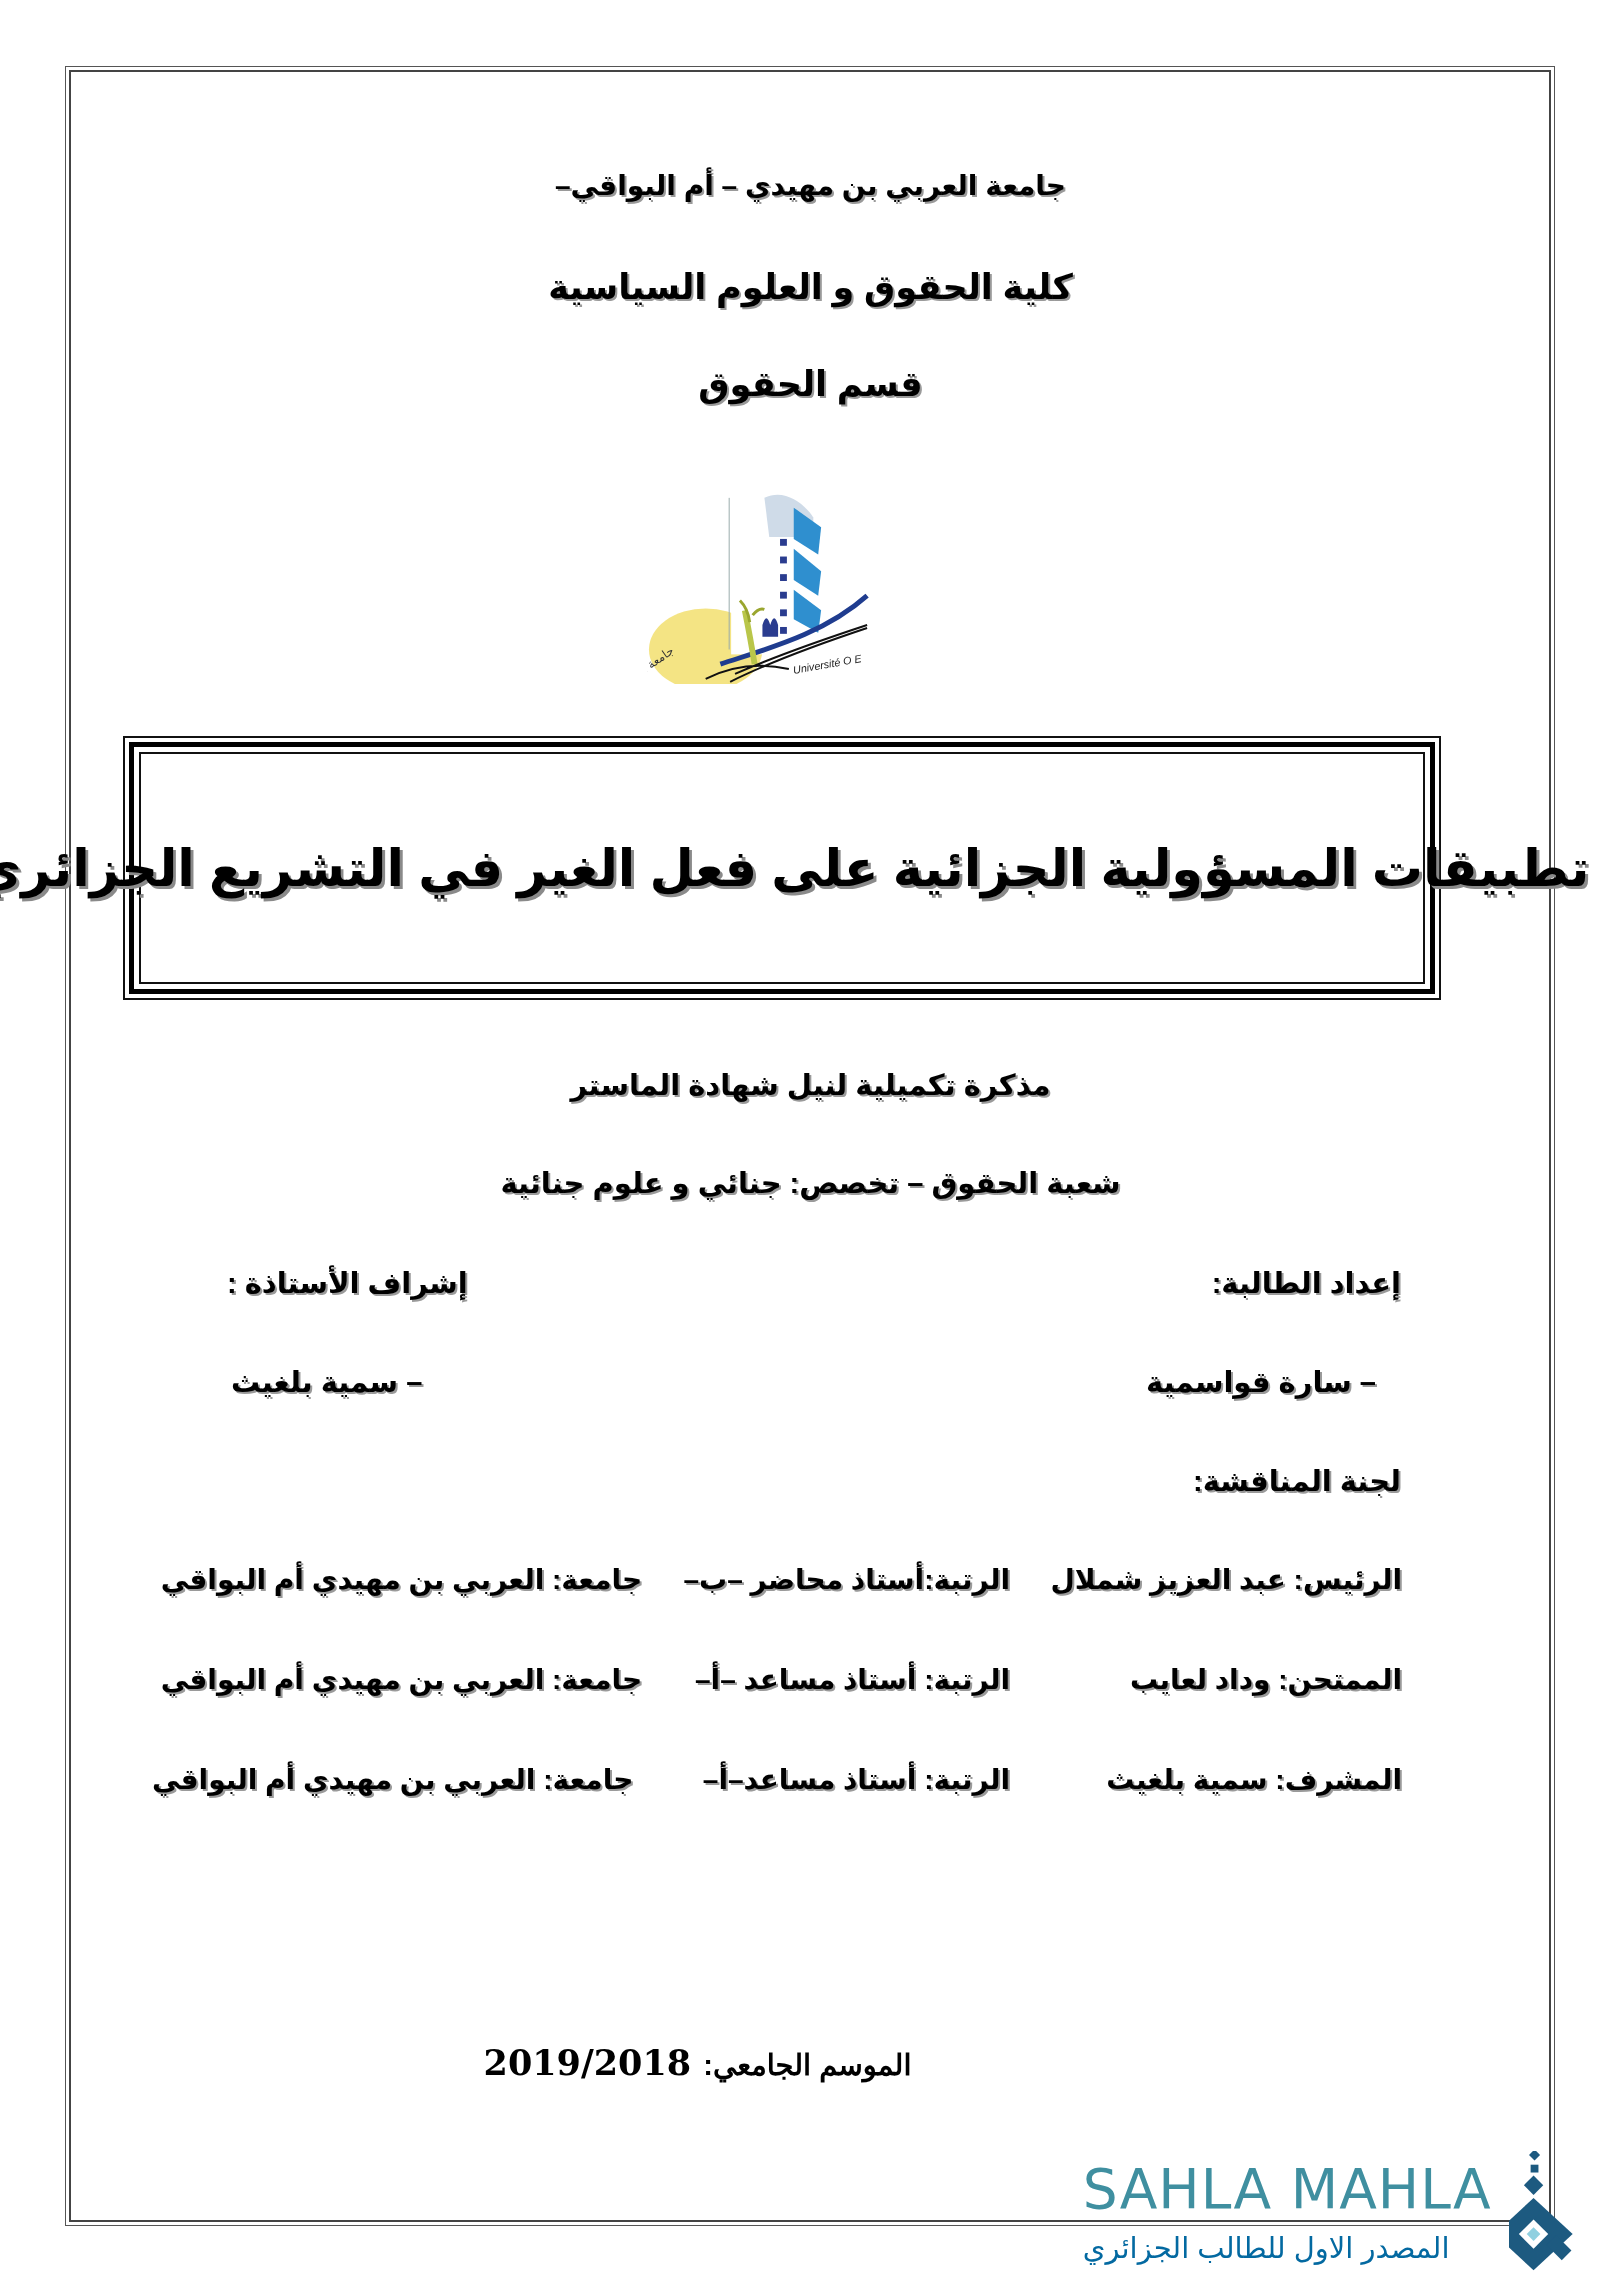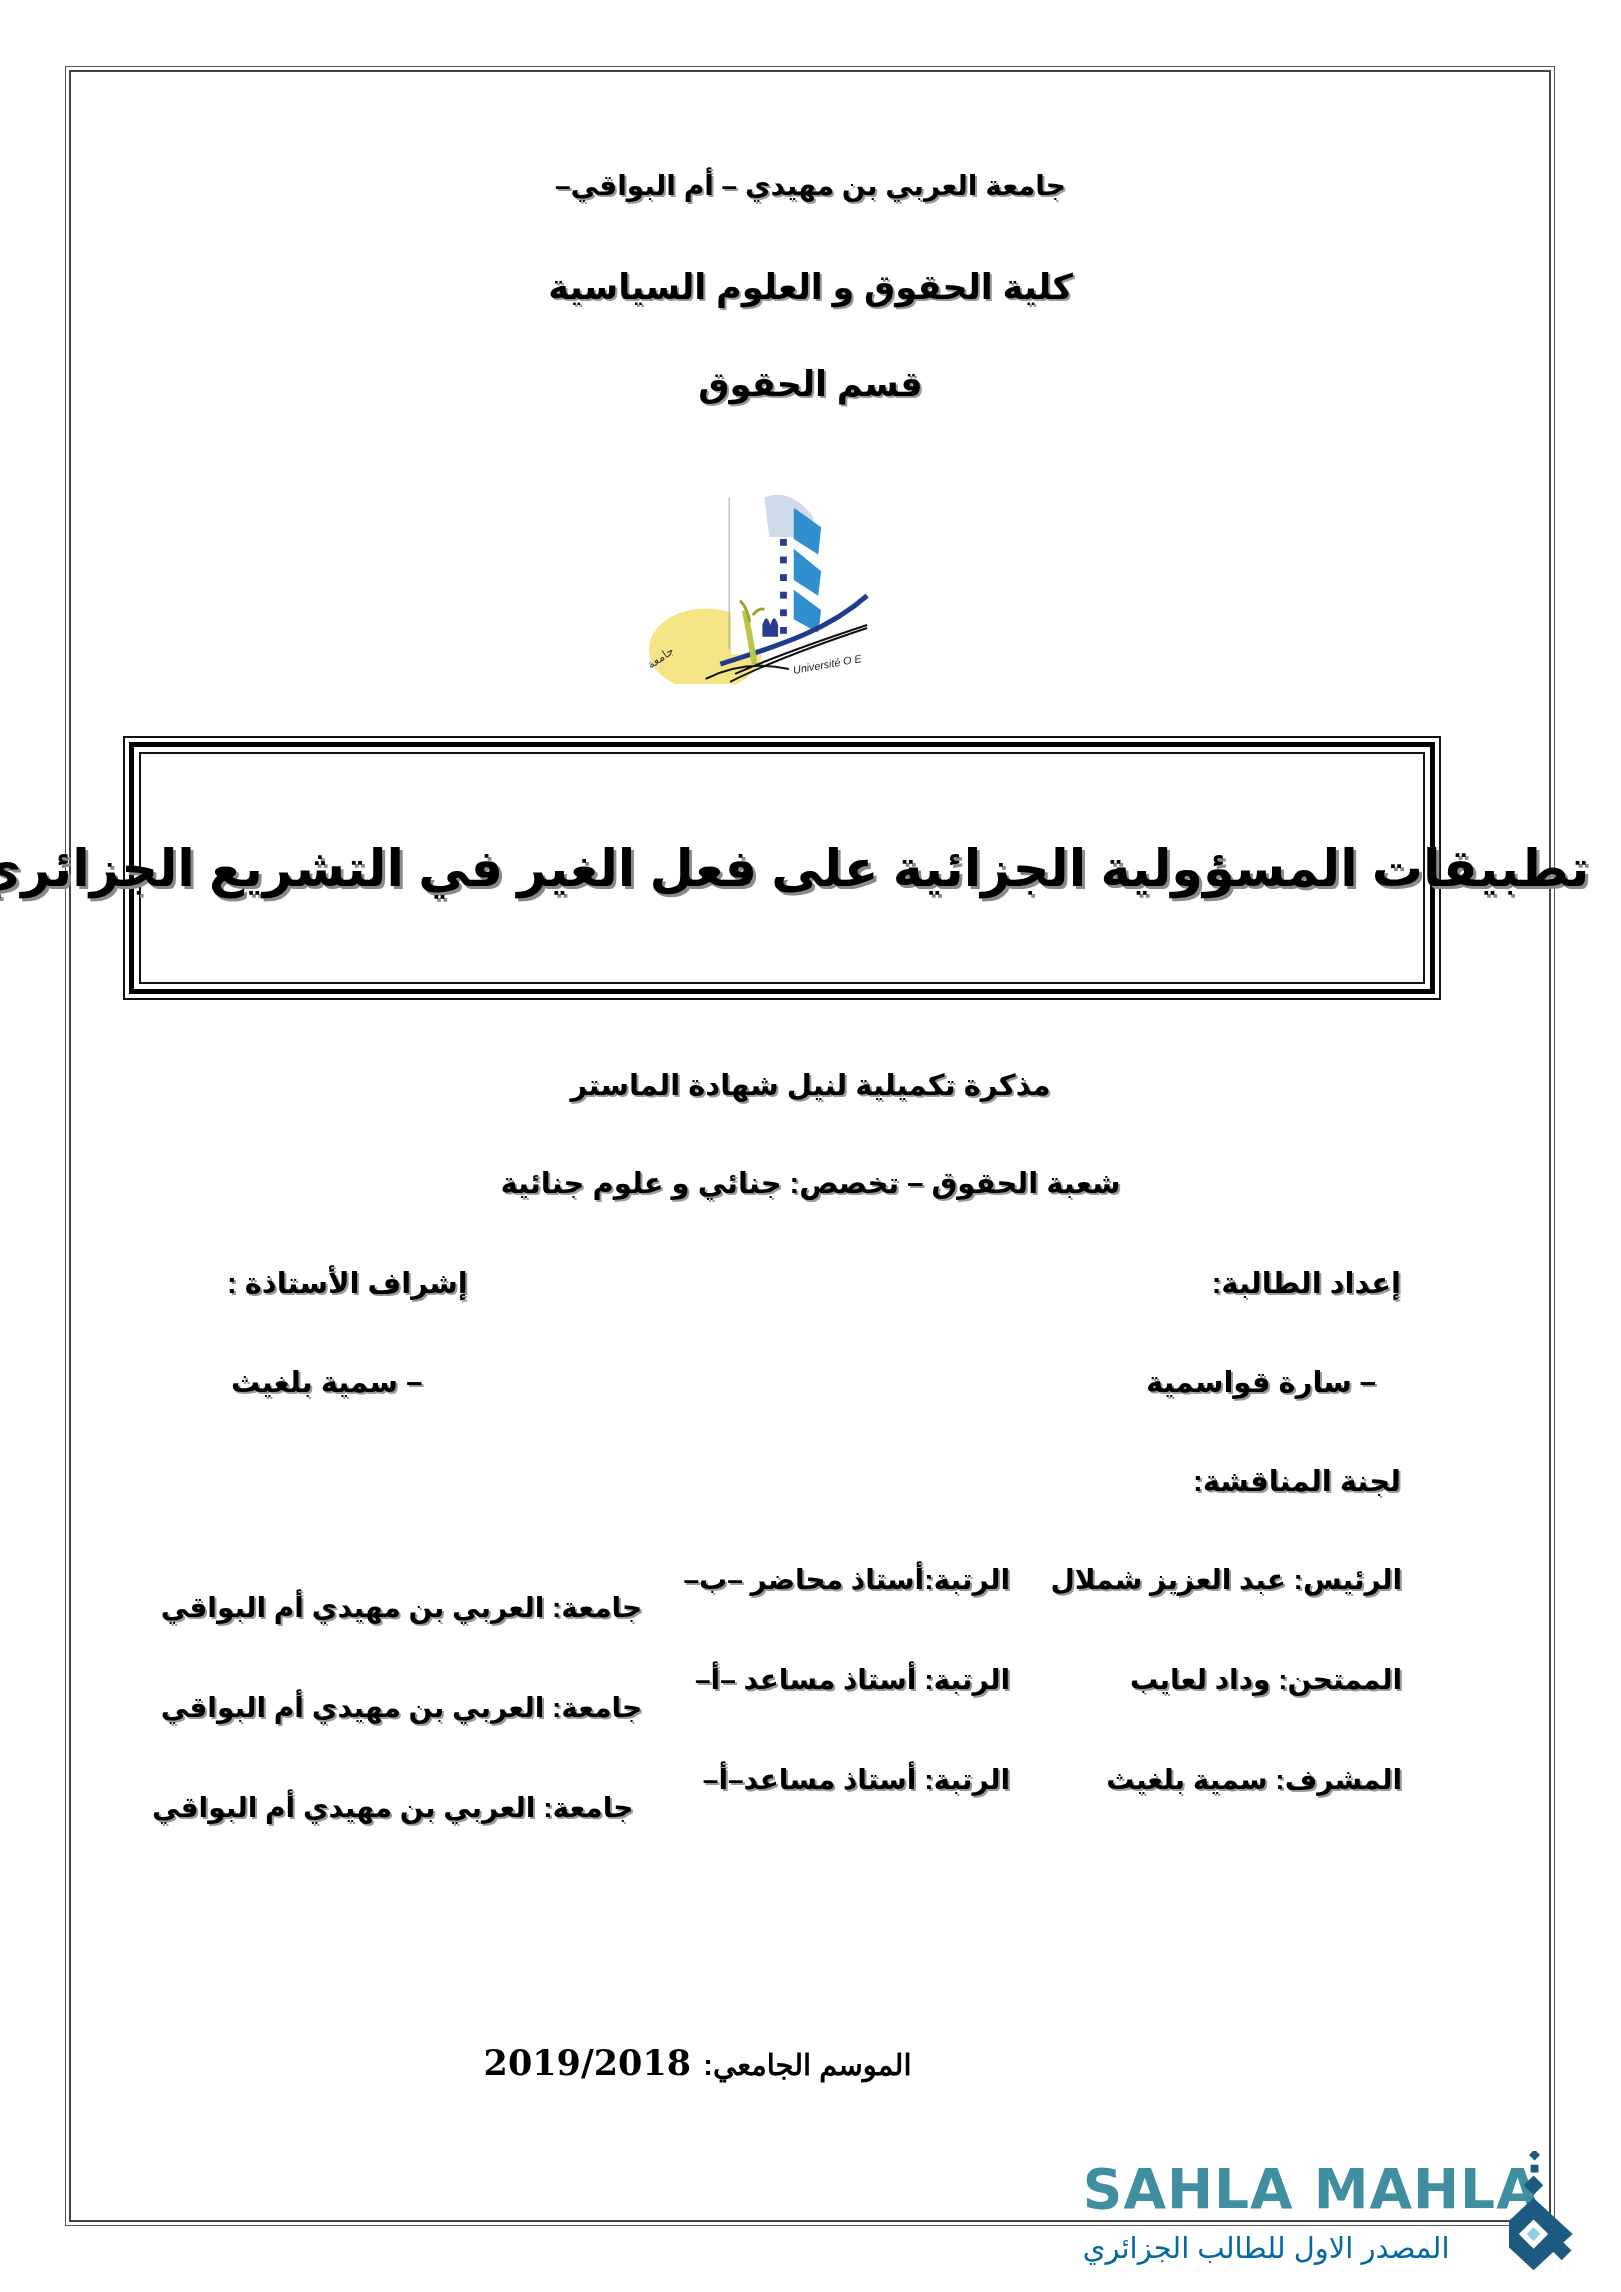--- a/index.html
+++ b/index.html
@@ -101,21 +101,21 @@
       left: 147px;
       width: 1255px;
       height: 49px;
       font-weight: bold;
       font-size: 28px;
       text-shadow: 2px 2px 0 #9a9a9a;
       white-space: nowrap;
     }
     .committee-row .c-role { position: absolute; right: 0; }
     .committee-row .c-rank { position: absolute; right: 392px; }
-    .committee-row .c-univ { position: absolute; left: 13.7px; margin-top: 28px; }
+    .committee-row .c-univ { position: absolute; left: 13.7px; }
     .cr1 { top: 1563px; }
     .cr2 { top: 1663px; }
     .cr3 { top: 1763px; }
     .cr3 .c-univ { left: 4.9px; }
     .cr3 .c-rank { right: 392px; }
 
     .season {
       position: absolute;
       left: 0;
       width: 1395px;
@@ -134,21 +134,21 @@
       top: 2147px;
       width: 461px;
       height: 127px;
     }
     .wm-title {
       position: absolute;
       left: 9.8px;
       top: 9.8px;
       font-family: "DejaVu Sans", sans-serif;
       font-size: 55px;
-      font-weight: bold;
+      font-weight: normal;
       color: #3f8fa0;
       letter-spacing: 1px;
       direction: ltr;
       white-space: nowrap;
     }
     .wm-sub {
       position: absolute;
       left: 9.8px;
       top: 84px;
       font-size: 29px;

